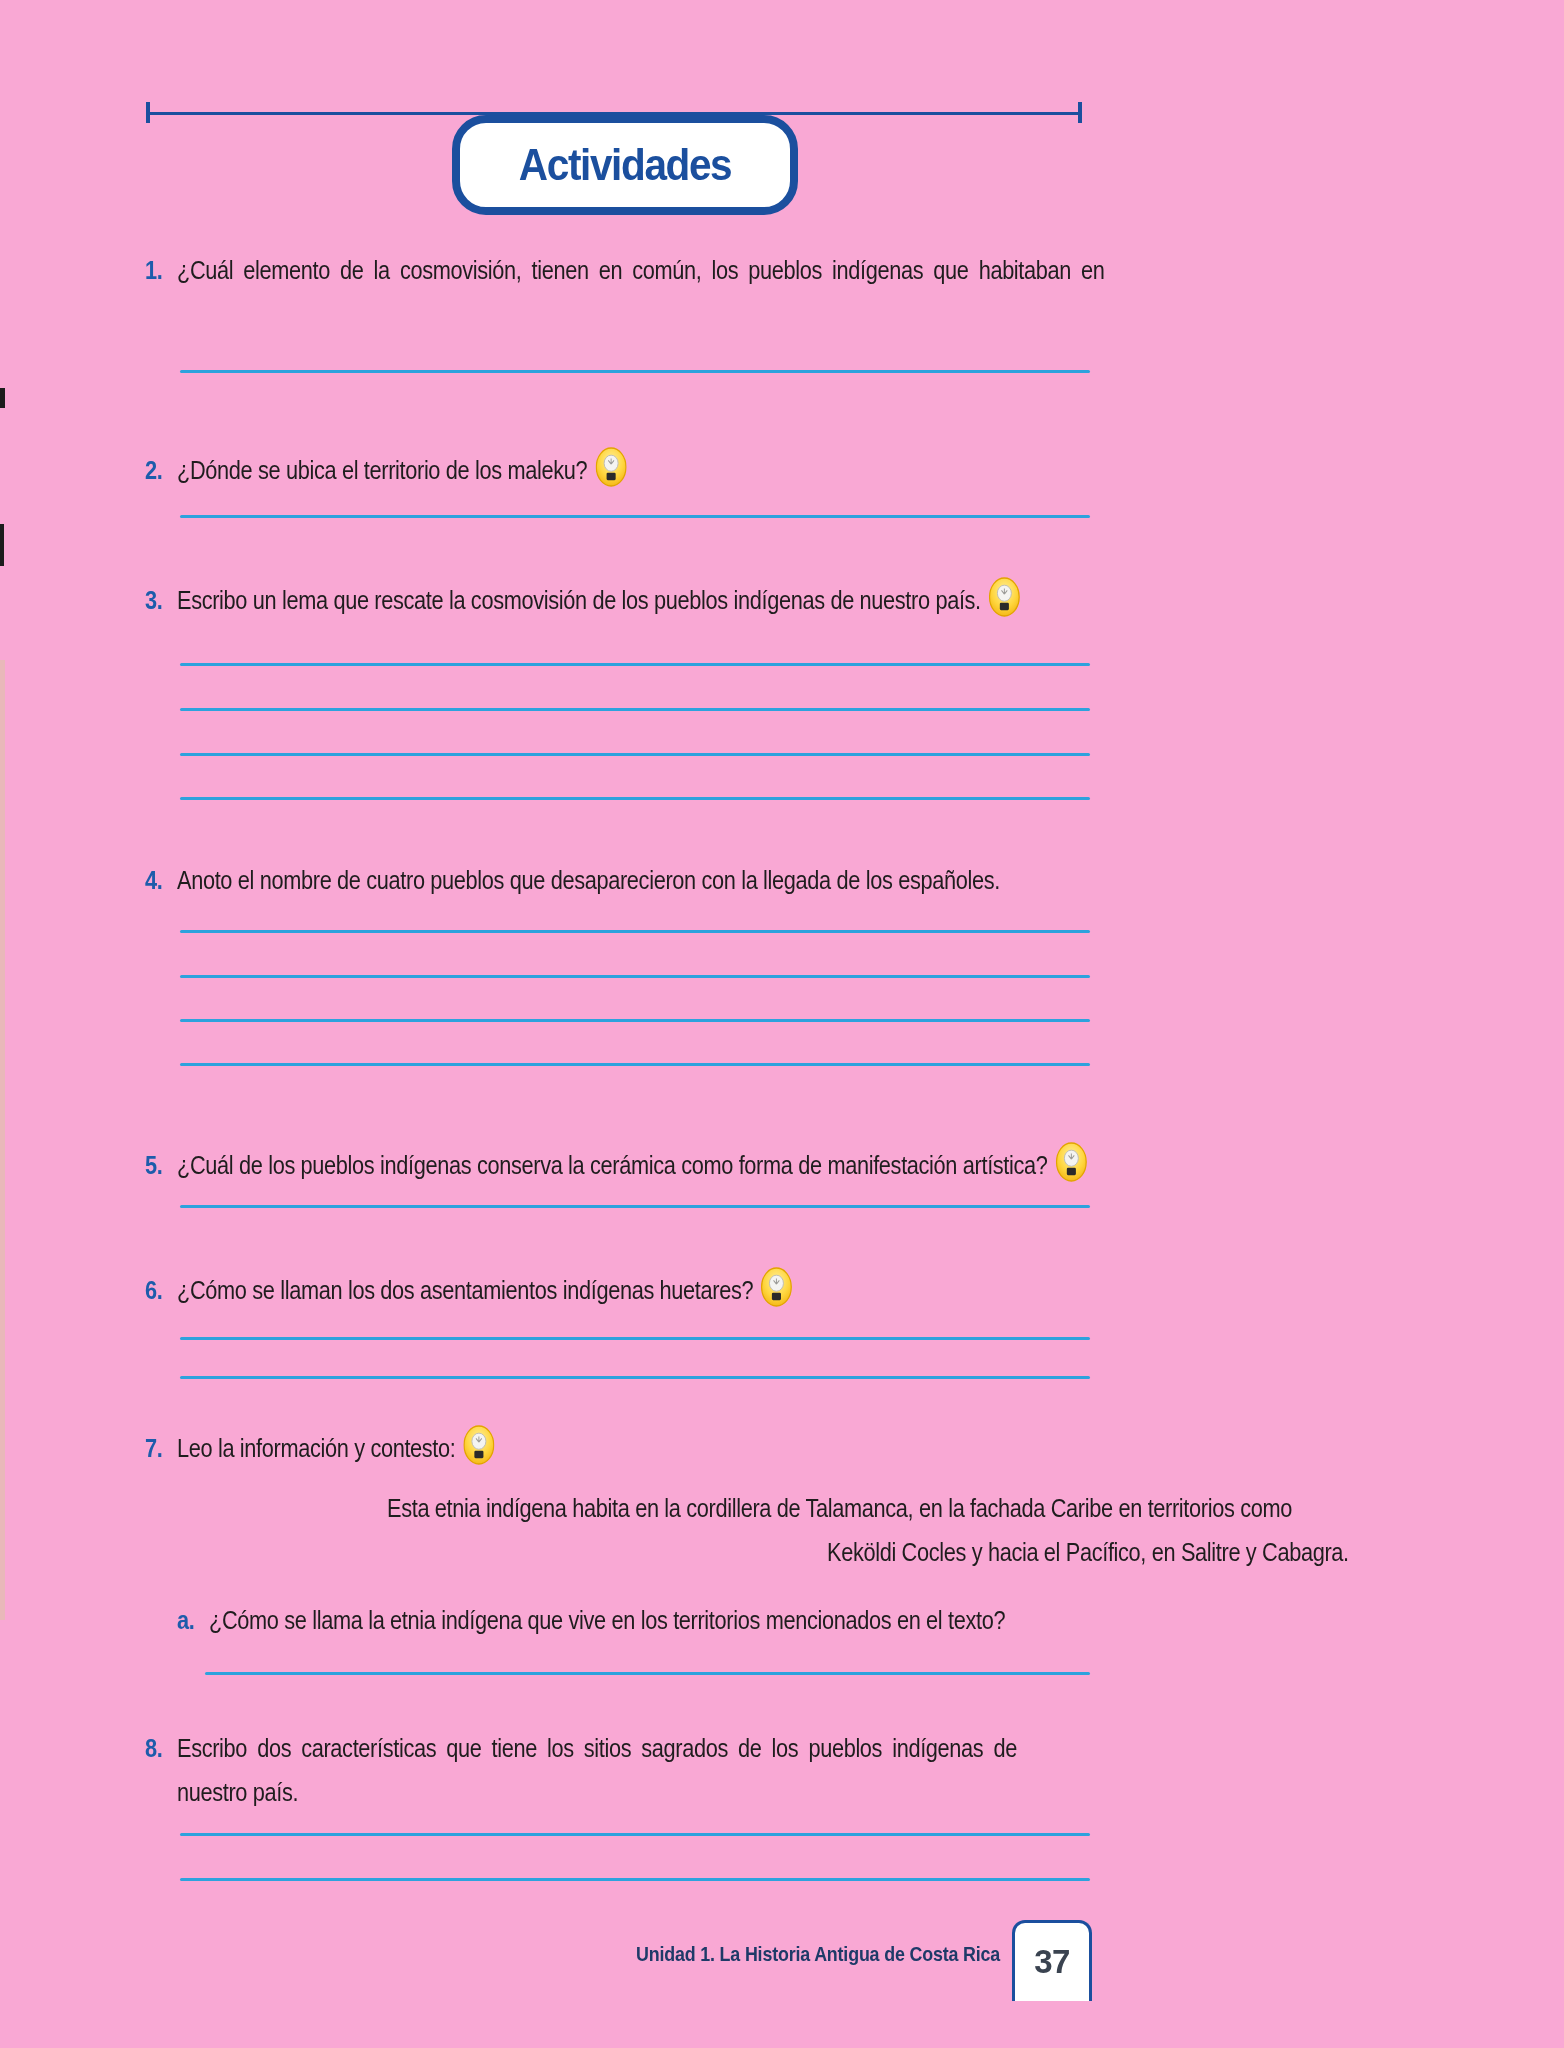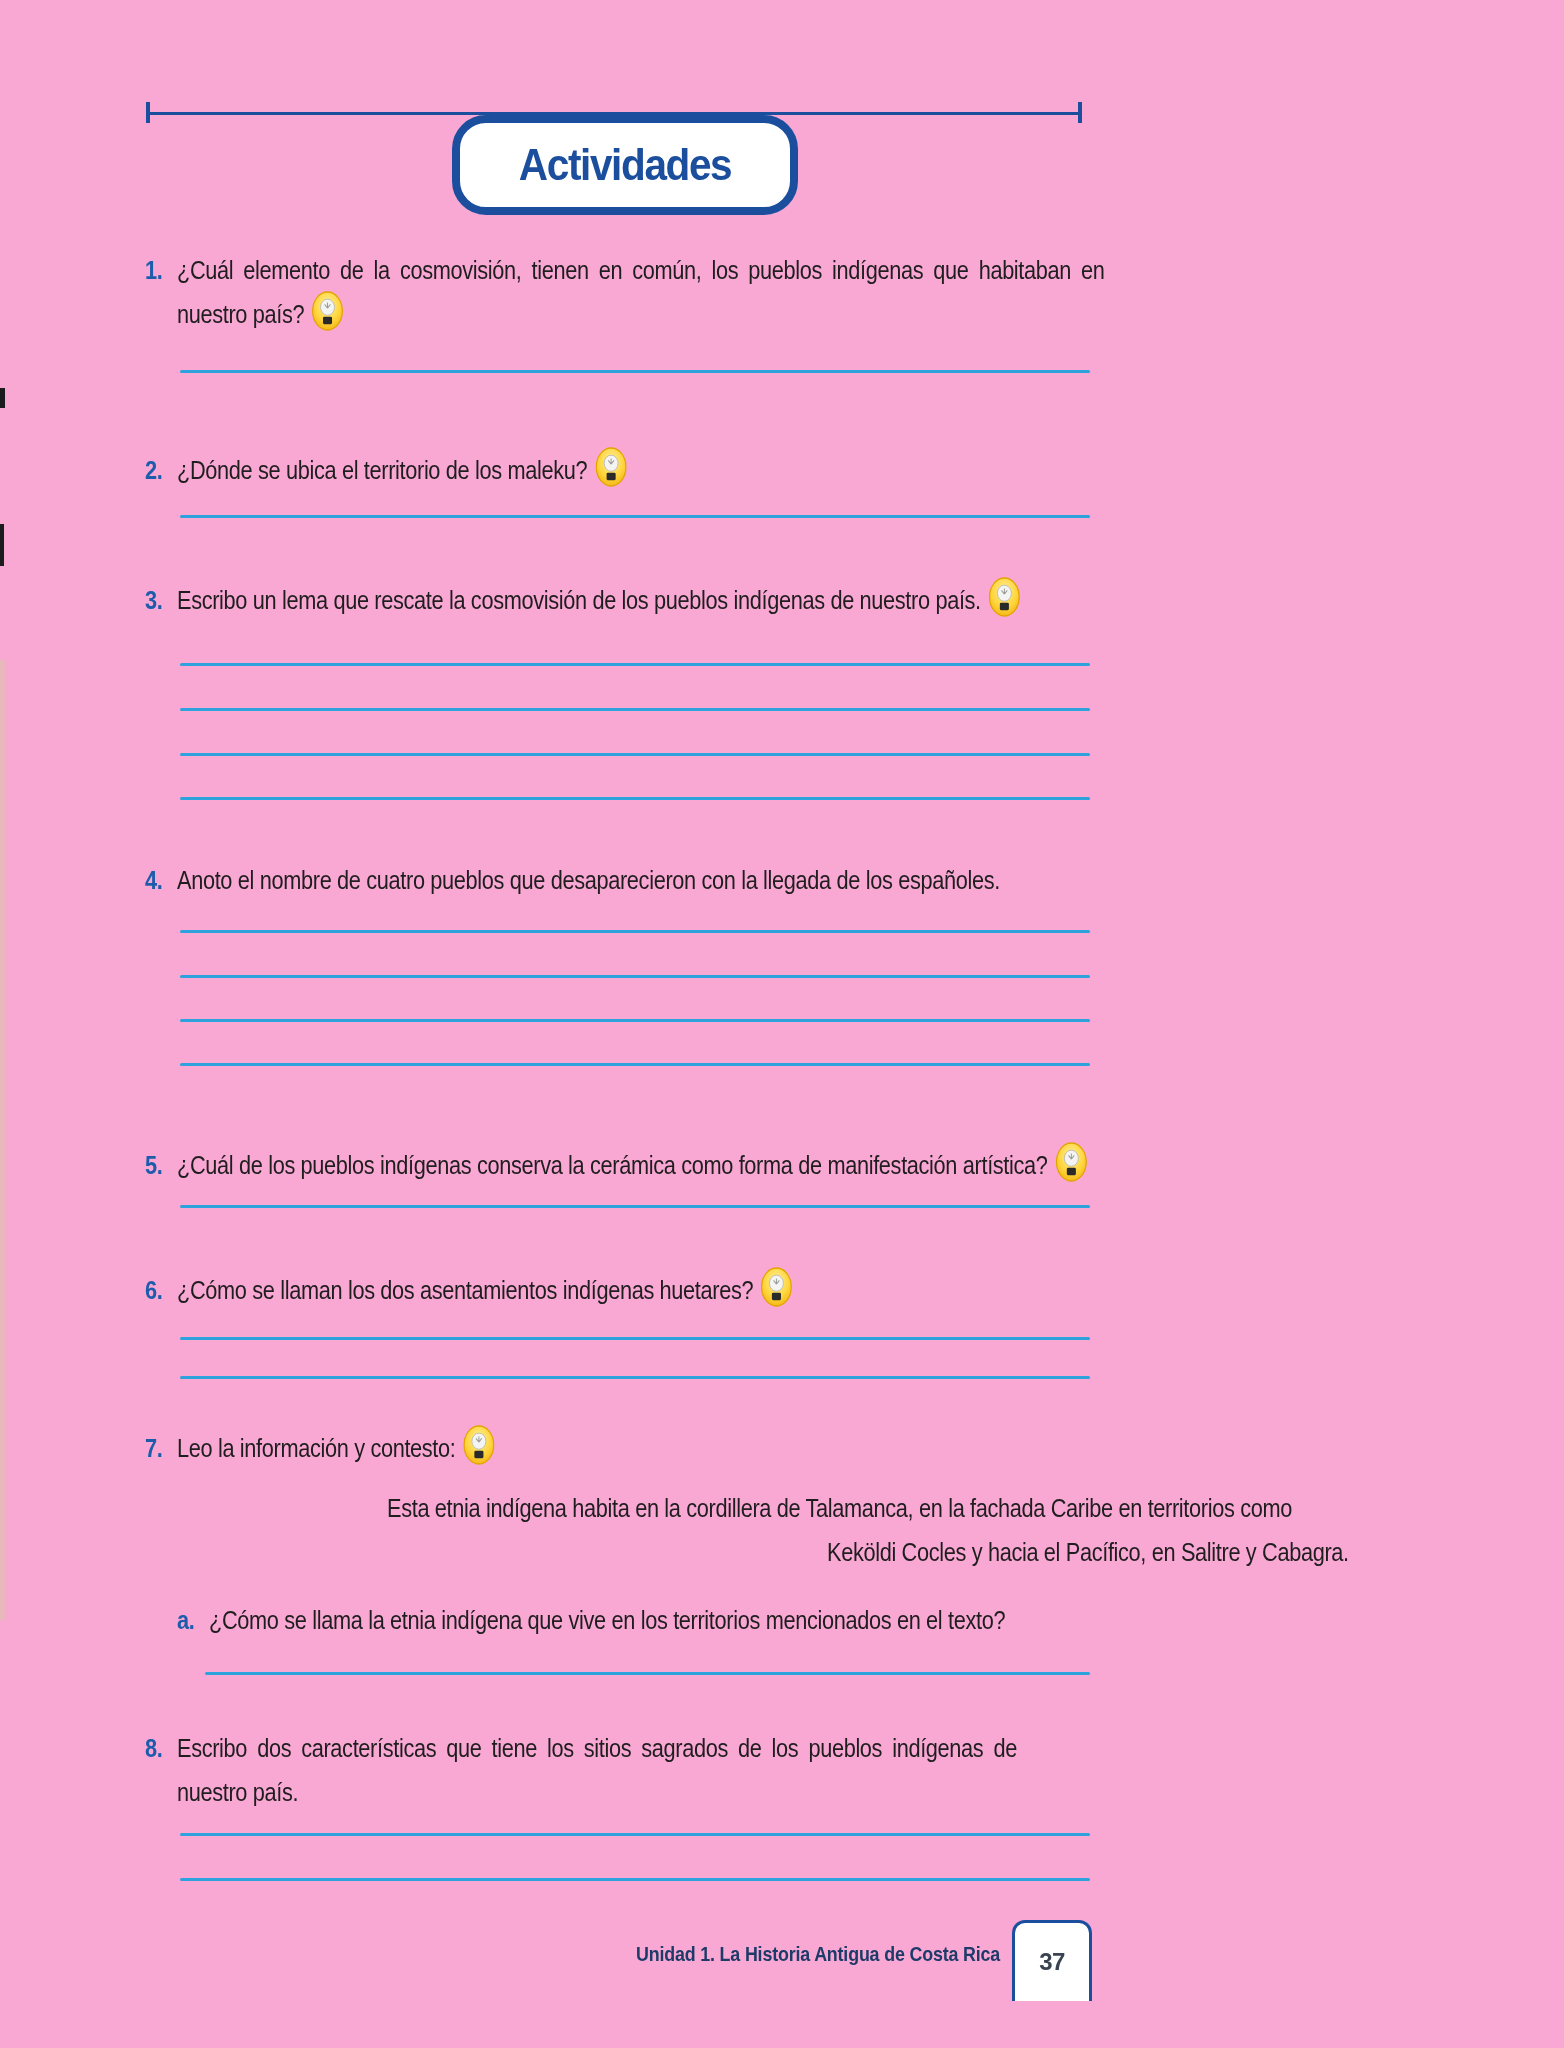--- a/index.html
+++ b/index.html
@@ -53,21 +53,21 @@
   .footer-label{
     position:absolute;left:300px;width:700px;top:1942px;text-align:right;
     font-size:21px;font-weight:bold;color:#1e3a68;letter-spacing:-0.2px;
     transform:scaleX(0.85);transform-origin:100% 50%;
   }
   .page-box{
     position:absolute;left:1012px;top:1920px;width:74px;height:78px;
     border:3px solid #1b4f9e;border-bottom:none;border-radius:13px 13px 0 0;
     display:flex;align-items:center;justify-content:center;background:#ffffff;
   }
-  .page-num{font-size:24px;font-weight:bold;color:#3a4350;letter-spacing:-0.5px;}
+  .page-num{font-size:33px;font-weight:bold;color:#3a4350;letter-spacing:-0.5px;}
   
   .art1{position:absolute;left:0;top:388px;width:5px;height:20px;background:#1c1c1c;}
   .art2{position:absolute;left:0;top:524px;width:4px;height:42px;background:#1c1c1c;}
   .edge-strip{position:absolute;left:0;top:660px;width:5px;height:960px;background:#d9c8a0;opacity:0.5;}
 </style>
 </head>
 <body>
 
 <svg width="0" height="0" style="position:absolute">
   <defs>
@@ -86,26 +86,20 @@
   <div class="cap cap-right"></div>
 
   <div class="activ-box">
     <span class="activ-title">Actividades</span>
   </div>
 
   <section class="q" style="top:248px">
     <span class="qnum">1.</span>
     <div class="qbody">
       <div class="qline"><span class="cond wide"><span>¿Cuál elemento de la cosmovisión, tienen en común, los pueblos indígenas que habitaban en</span></span></div>
-      <div class="qline"><span class="cond"><span>nuestro país?</span><svg class="bulb" viewBox="0 0 38 42">
-              <ellipse cx="19" cy="21" rx="18" ry="20" fill="url(#bulbGrad)" stroke="#e2a400" stroke-width="1.5"></ellipse>
-              <circle cx="19" cy="17" r="8.5" fill="#f4f4f2" stroke="#b9b9b6" stroke-width="1"></circle>
-              <path d="M19 12 v6 M15.5 14 l3.5 4 M22.5 14 l-3.5 4" stroke="#9a9a97" stroke-width="1.2" fill="none"></path>
-              <rect x="13.5" y="27" width="11" height="8" rx="1.5" fill="#2a2a2a"></rect>
-            </svg></span></div>
     </div>
   </section>
   <div class="aline" style="top:370px"></div>
 
   <section class="q" style="top:448px">
     <span class="qnum">2.</span>
     <div class="qbody">
       <div class="qline"><span class="cond"><span>¿Dónde se ubica el territorio de los maleku?</span><svg class="bulb" viewBox="0 0 38 42">
               <ellipse cx="19" cy="21" rx="18" ry="20" fill="url(#bulbGrad)" stroke="#e2a400" stroke-width="1.5"></ellipse>
               <circle cx="19" cy="17" r="8.5" fill="#f4f4f2" stroke="#b9b9b6" stroke-width="1"></circle>

